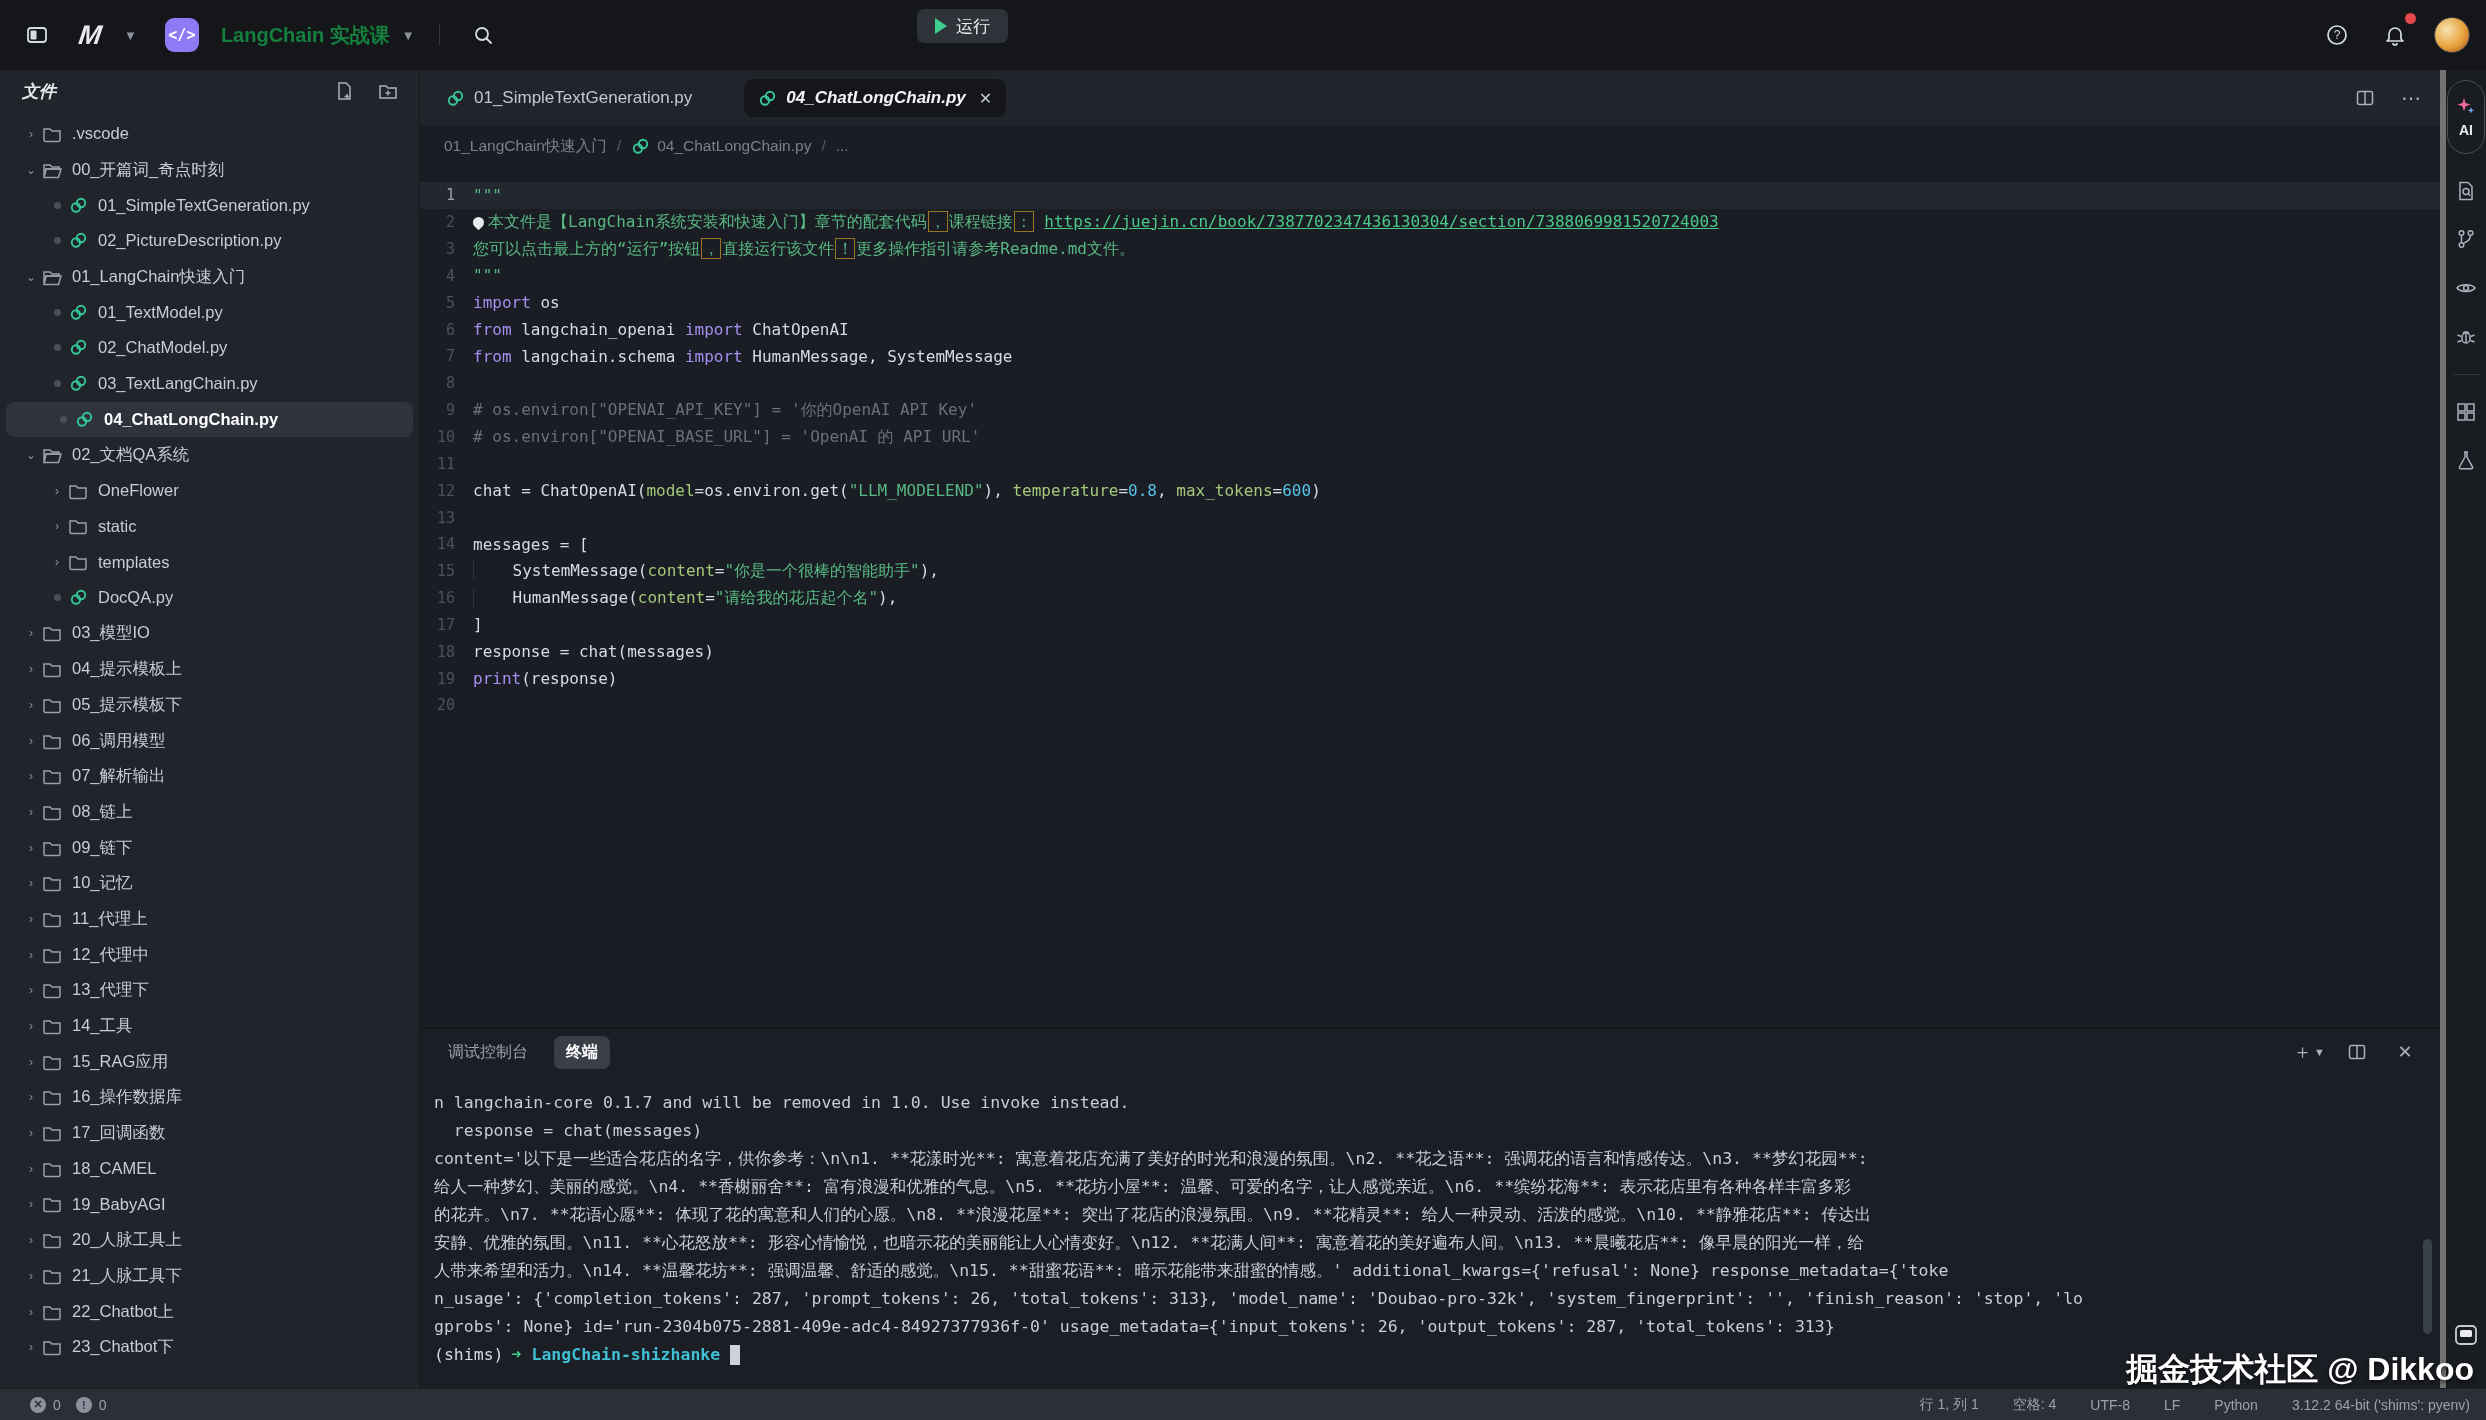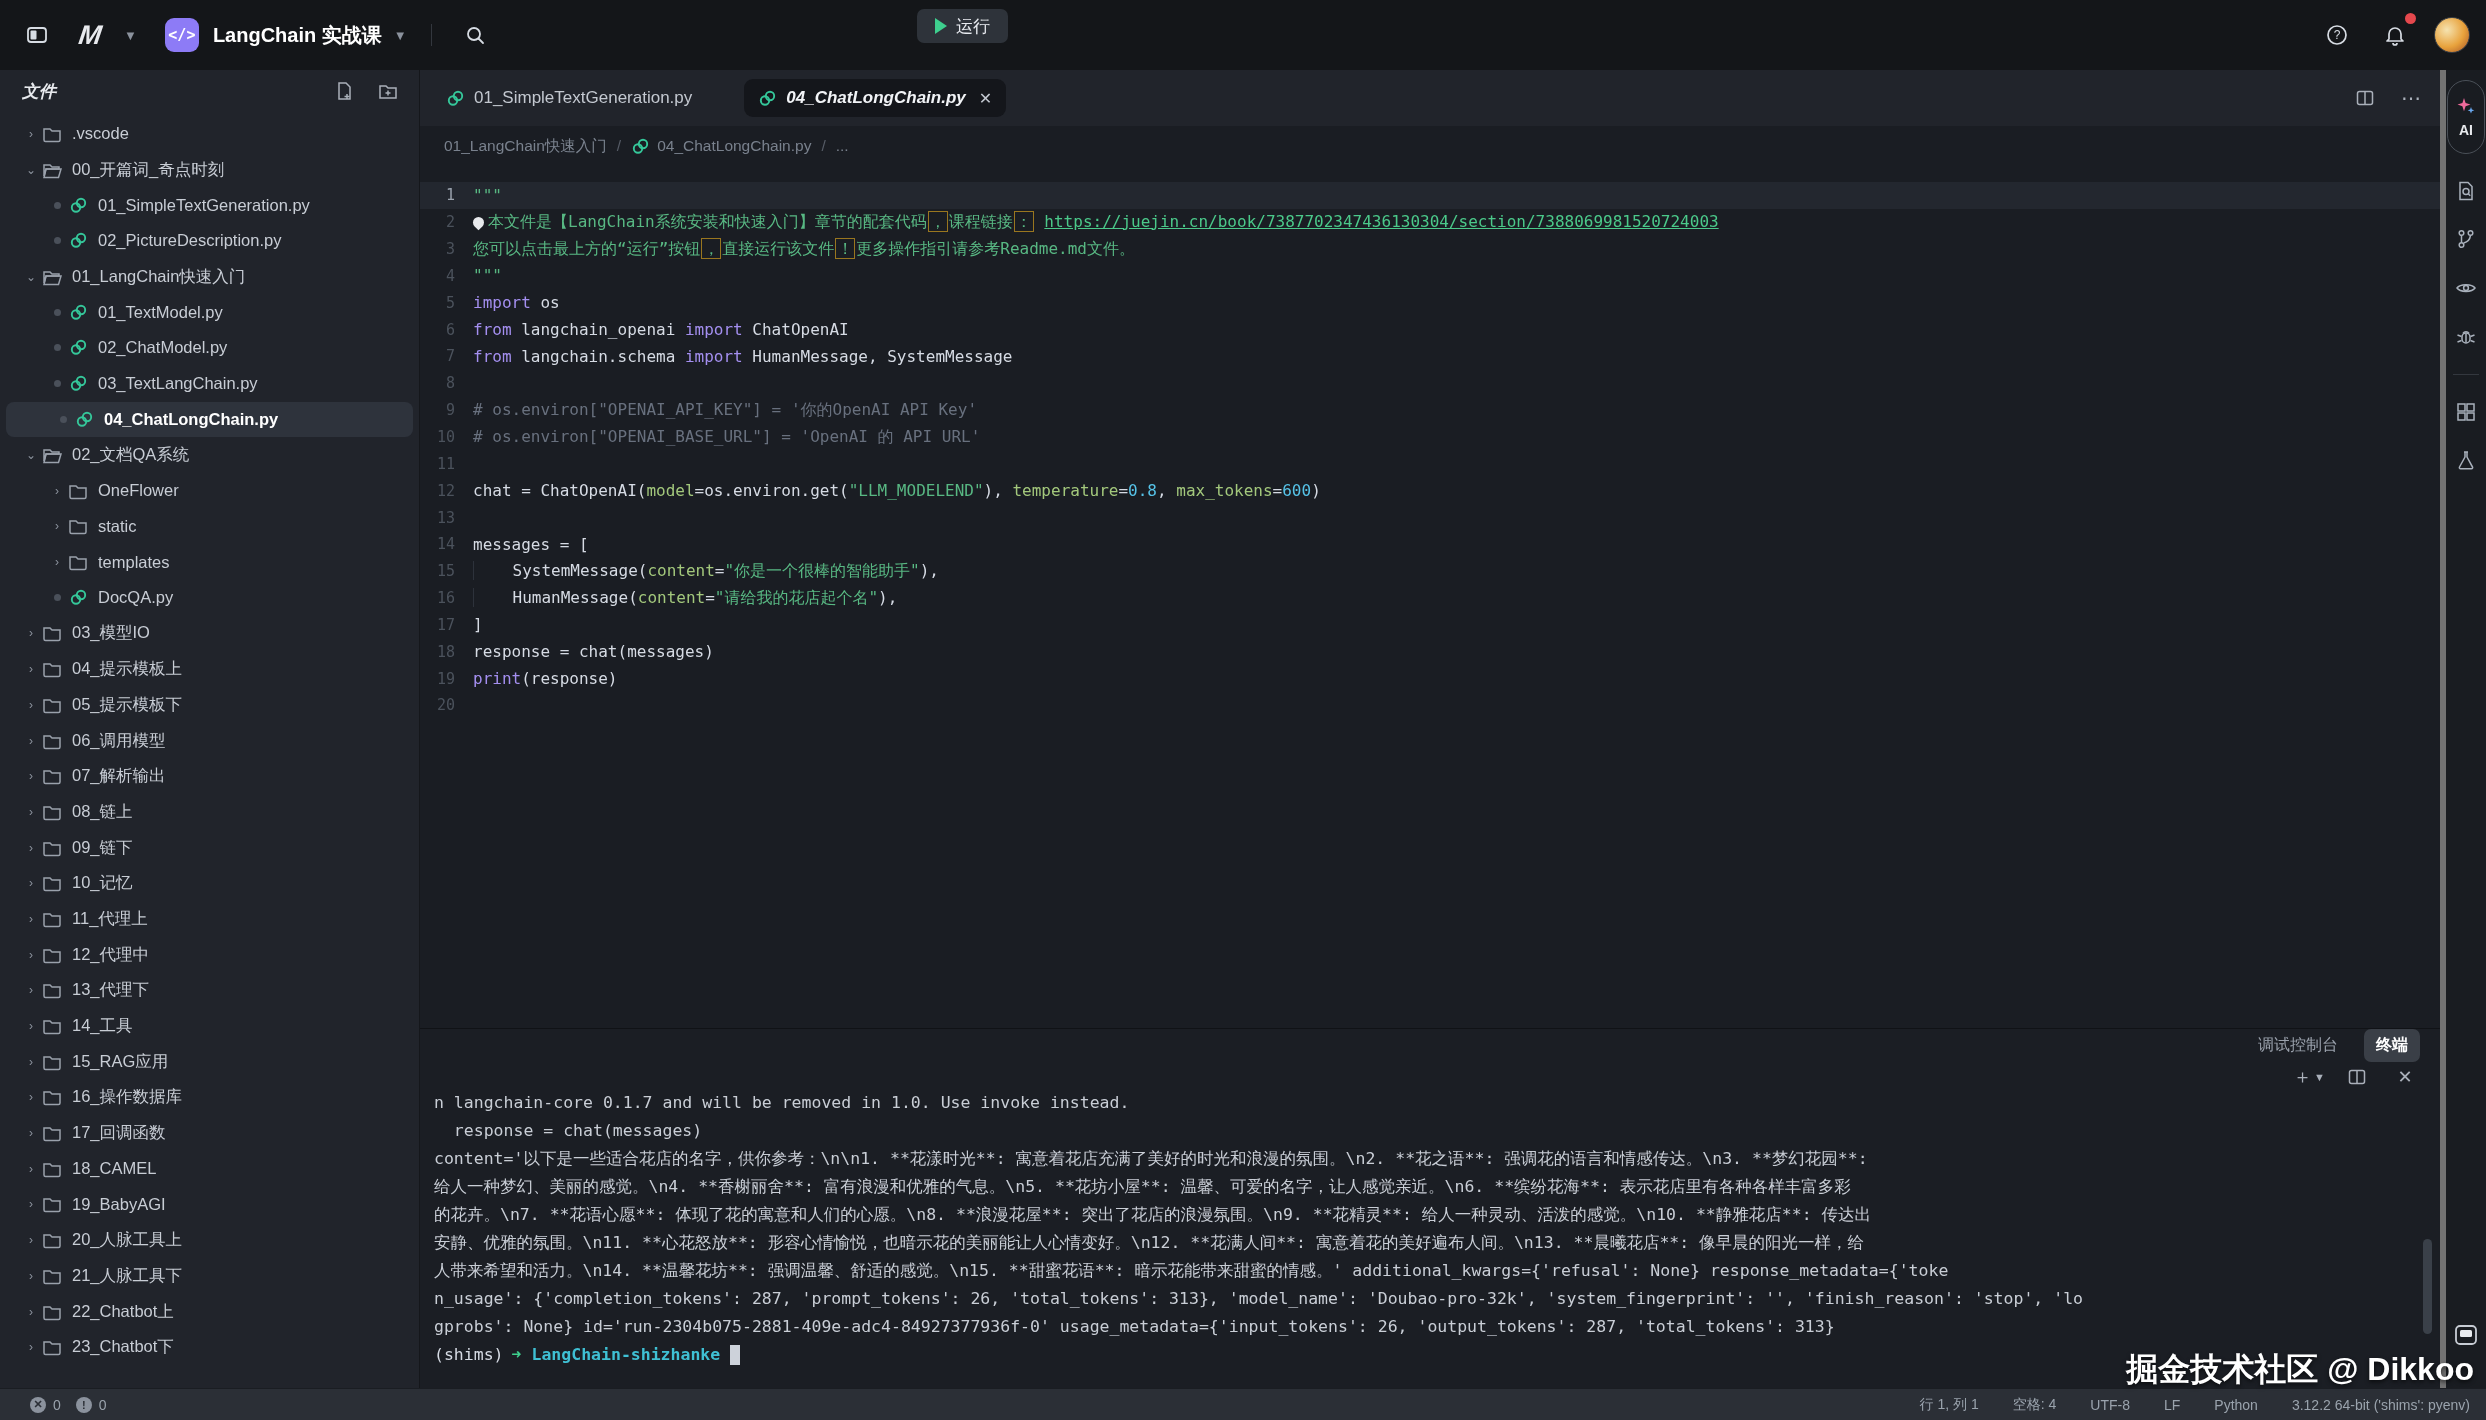--- a/index.html
+++ b/index.html
@@ -10,21 +10,21 @@
   
   .topbar { position:absolute; left:0; top:0; width:100%; height:70px; background:#141619;
     display:flex; align-items:center; padding:0 18px; color:#d7dce3; }
   .tb-left { display:flex; align-items:center; gap:14px; }
   .icon-btn { display:flex; align-items:center; justify-content:center; width:38px; height:38px;
     border-radius:8px; cursor:pointer; color:#d7dce3; }
   .logo-m { font-style:italic; font-weight:bold; font-size:27px; color:#e8eaee; transform:skewX(-8deg); letter-spacing:-2px; }
   .chev { color:#8b929d; font-size:13px; margin-left:2px; }
   .proj-badge { width:34px; height:34px; border-radius:9px; background:#8d7bf6; color:#fff;
     font-weight:bold; font-size:15px; display:flex; align-items:center; justify-content:center; font-family:"DejaVu Sans Mono",monospace;}
-  .proj-title { font-size:20px; font-weight:bold; color:#ffffff; margin-left:4px; }
+  .proj-title { font-size:20px; font-weight:bold; color:#15803d; margin-left:12px; }
   .tb-sep { width:1px; height:22px; background:#33373e; margin:0 10px; }
   .run-btn { position:absolute; left:917px; top:9px; height:34px; padding:0 18px; border-radius:7px;
     background:#2e333a; display:flex; align-items:center; gap:9px; cursor:pointer; }
   .run-tri { width:0; height:0; border-left:12px solid #3ecf8e; border-top:8px solid transparent; border-bottom:8px solid transparent; }
   .run-label { color:#e8ebf0; font-size:17px; }
   .tb-right { position:absolute; right:16px; top:0; height:70px; display:flex; align-items:center; gap:20px; }
   .bell-wrap { position:relative; }
   .bell-dot { position:absolute; right:-2px; top:-3px; width:11px; height:11px; border-radius:50%; background:#e5484d; }
   .avatar { width:36px; height:36px; border-radius:50%;
     background:radial-gradient(circle at 35% 35%, #f5e3b0, #e8a23c 55%, #b4632a 90%); border:1px solid #3a3f46; cursor:pointer; }
@@ -72,21 +72,21 @@
   .c-cmt { color:#68707e; }
   .c-kwarg { color:#a3c87c; }
   .c-num { color:#56c3e8; }
   .c-box { border:1px solid #99761f; padding:0 1px; margin:0 1px; color:#58b883; }
   .c-ind { border-left:1px solid #2d323b; }
   .pin { display:inline-block; width:11px; height:11px; background:#e8eaed; border-radius:50% 50% 50% 0;
     transform:rotate(-45deg); margin:0 4px 0 0; vertical-align:middle; }
 
   
   .panel { height:360px; border-top:1px solid #101216; background:#1b1e24; display:flex; flex-direction:column; position:relative; }
-  .panel-head { height:46px; display:flex; align-items:flex-end; padding:0 20px 0 16px;flex-direction:column; }
+  .panel-head { height:46px; display:flex; align-items:center; padding:0 20px 0 16px; }
   .ptab { font-size:16px; color:#9aa1ac; padding:6px 12px; cursor:pointer; }
   .ptab.active { background:#3a3f47; color:#ffffff; font-weight:bold; border-radius:7px; margin-left:14px; }
   .panel-actions { margin-left:auto; display:flex; align-items:center; gap:18px; color:#aab0ba; }
   .term { flex:1; font-family:"DejaVu Sans Mono", monospace; font-size:16.5px; color:#c9ced6;
     padding:14px 20px 0 14px; line-height:28px; white-space:pre-wrap; overflow:hidden; }
   .t-line { height:28px; white-space:pre; overflow:hidden; }
   .prompt { display:flex; align-items:center; height:28px; }
   .p-venv { color:#d6dbe4; }
   .p-arrow { color:#3ecf8e; margin:0 10px 0 8px; font-weight:bold; }
   .p-dir { color:#3fc0d4; font-weight:bold; }

